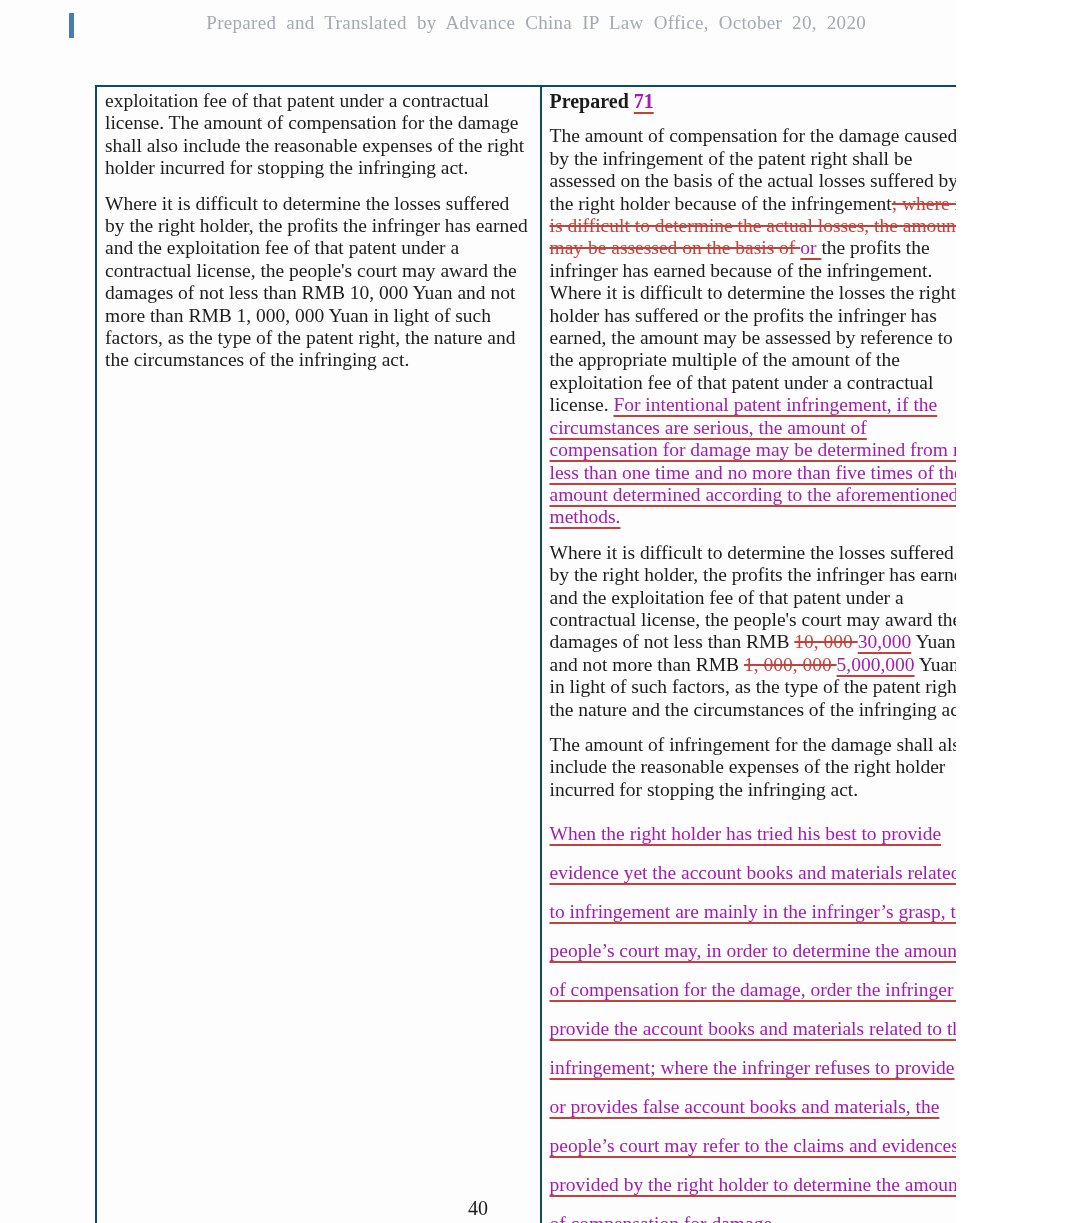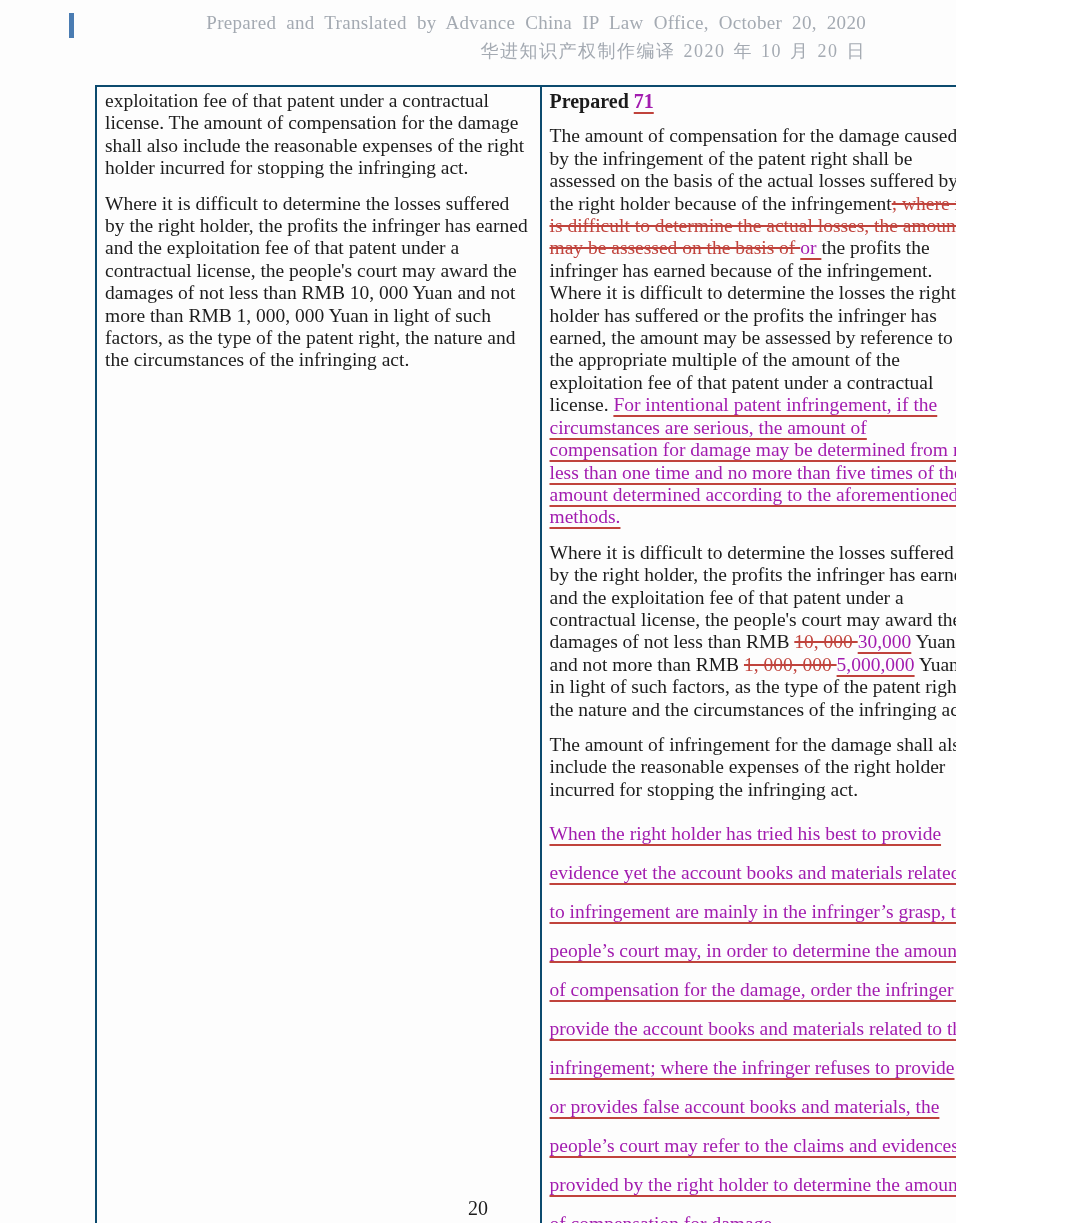--- a/index.html
+++ b/index.html
@@ -108,21 +108,20 @@
 </style>
 </head>
 <body>
 
 <div class="page">
 
   <div class="accent-bar"></div>
 
   <div class="header">
     <div class="header-line1">Prepared and Translated by Advance China IP Law Office, October 20, 2020</div>
-    <div class="header-line2">华进知识产权制作编译 2020 年 10 月 20 日</div>
   </div>
 
   <table class="doc-table">
     <tbody>
         <tr class="row-main">
 
       <td class="cell">
         <p>exploitation fee of that patent under a contractual license. The amount of compensation for the damage shall also include the reasonable expenses of the right holder incurred for stopping the infringing act.</p>
         <p>Where it is difficult to determine the losses suffered by the right holder, the profits the infringer has earned and the exploitation fee of that patent under a contractual license, the people's court may award the damages of not less than RMB 10, 000 Yuan and not more than RMB 1, 000, 000 Yuan in light of such factors, as the type of the patent right, the nature and the circumstances of the infringing act.</p>
       </td>
@@ -145,15 +144,15 @@
         <p class="cn-heading">第六十六条</p>
         <p class="cn-body">专利权人或者利害关系人有证据证明他人正在实</p>
       </td>
       <td class="cell">
         <p class="cn-heading"><span>第</span><span class="ins">七十二</span><span>条</span></p>
       </td>
     </tr>
   </tbody>
     </table>
 
-  <div class="page-number">20</div>
+  <div class="page-number">40</div>
 
 </div>
 
 </body></html>

